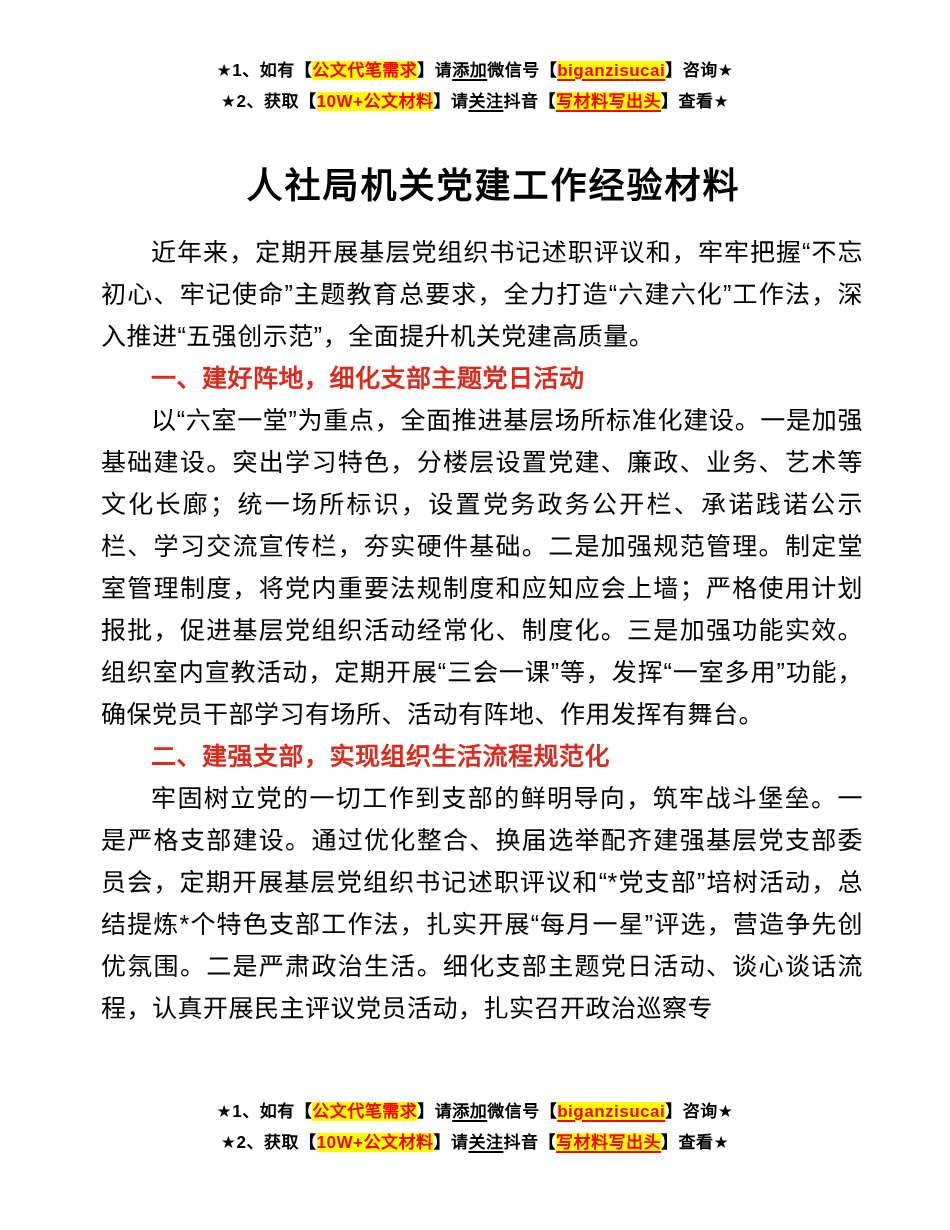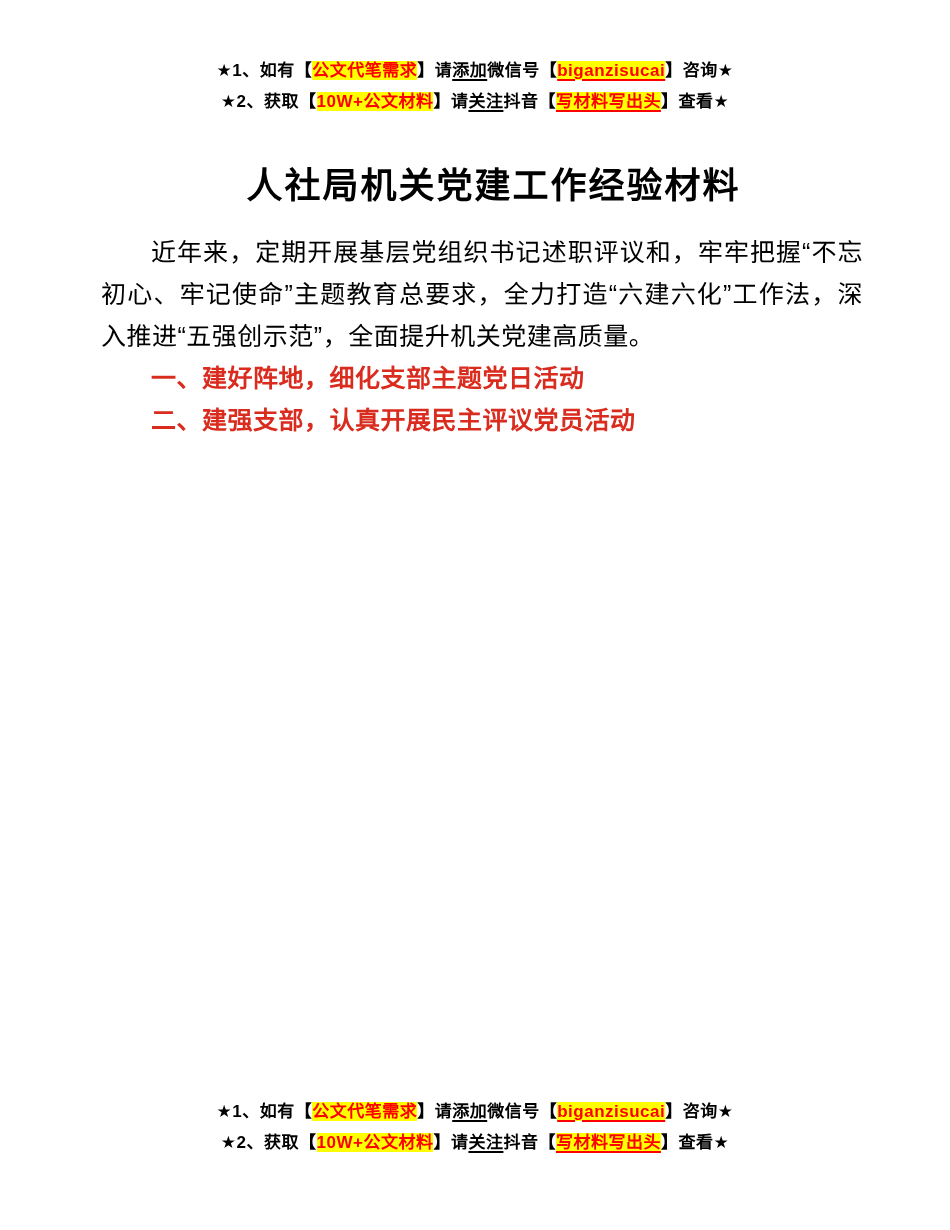--- a/index.html
+++ b/index.html
@@ -83,21 +83,23 @@
   <div class="ad ad-header">
     <div class="ad-line"><span class="seg">★1、如有【</span><span class="seg hl">公文代笔需求</span><span class="seg">】请</span><span class="seg ul">添加</span><span class="seg">微信号【</span><span class="seg hl ul">biganzisucai</span><span class="seg">】咨询★</span></div>
     <div class="ad-line"><span class="seg">★2、获取【</span><span class="seg hl">10W+公文材料</span><span class="seg">】请</span><span class="seg ul">关注</span><span class="seg">抖音【</span><span class="seg hl ul">写材料写出头</span><span class="seg">】查看★</span></div>
   </div>
 
   <h1 class="doc-title">人社局机关党建工作经验材料</h1>
 
   <div class="doc-body">
       <p class="para">近年来，定期开展基层党组织书记述职评议和，牢牢把握“不忘初心、牢记使命”主题教育总要求，全力打造“六建六化”工作法，深入推进“五强创示范”，全面提升机关党建高质量。</p>
       <p class="heading">一、建好阵地，细化支部主题党日活动</p>
-      <p class="heading">二、建强支部，认真开展民主评议党员活动</p>
+      <p class="para">以“六室一堂”为重点，全面推进基层场所标准化建设。一是加强基础建设。突出学习特色，分楼层设置党建、廉政、业务、艺术等文化长廊；统一场所标识，设置党务政务公开栏、承诺践诺公示栏、学习交流宣传栏，夯实硬件基础。二是加强规范管理。制定堂室管理制度，将党内重要法规制度和应知应会上墙；严格使用计划报批，促进基层党组织活动经常化、制度化。三是加强功能实效。组织室内宣教活动，定期开展“三会一课”等，发挥“一室多用”功能，确保党员干部学习有场所、活动有阵地、作用发挥有舞台。</p>
+      <p class="heading">二、建强支部，实现组织生活流程规范化</p>
+      <p class="para">牢固树立党的一切工作到支部的鲜明导向，筑牢战斗堡垒。一是严格支部建设。通过优化整合、换届选举配齐建强基层党支部委员会，定期开展基层党组织书记述职评议和“*党支部”培树活动，总结提炼*个特色支部工作法，扎实开展“每月一星”评选，营造争先创优氛围。二是严肃政治生活。细化支部主题党日活动、谈心谈话流程，认真开展民主评议党员活动，扎实召开政治巡察专</p>
     </div>
 
   <div class="ad ad-footer">
     <div class="ad-line"><span class="seg">★1、如有【</span><span class="seg hl">公文代笔需求</span><span class="seg">】请</span><span class="seg ul">添加</span><span class="seg">微信号【</span><span class="seg hl ul">biganzisucai</span><span class="seg">】咨询★</span></div>
     <div class="ad-line"><span class="seg">★2、获取【</span><span class="seg hl">10W+公文材料</span><span class="seg">】请</span><span class="seg ul">关注</span><span class="seg">抖音【</span><span class="seg hl ul">写材料写出头</span><span class="seg">】查看★</span></div>
   </div>
 
 </div>
 
 </body></html>

